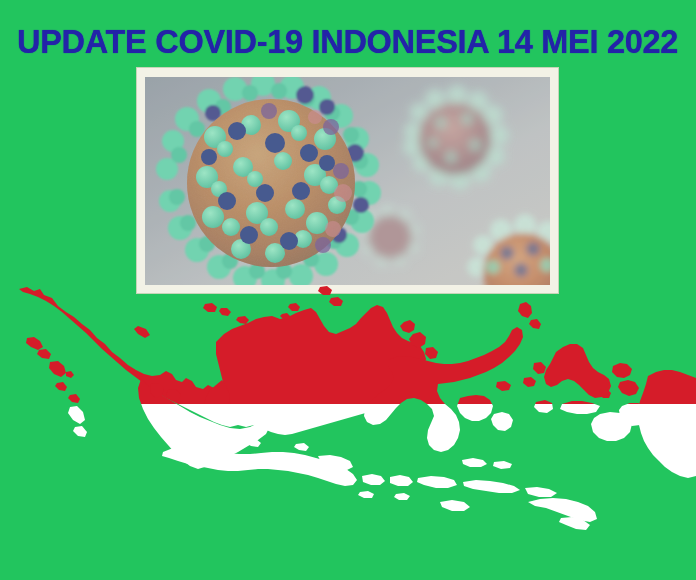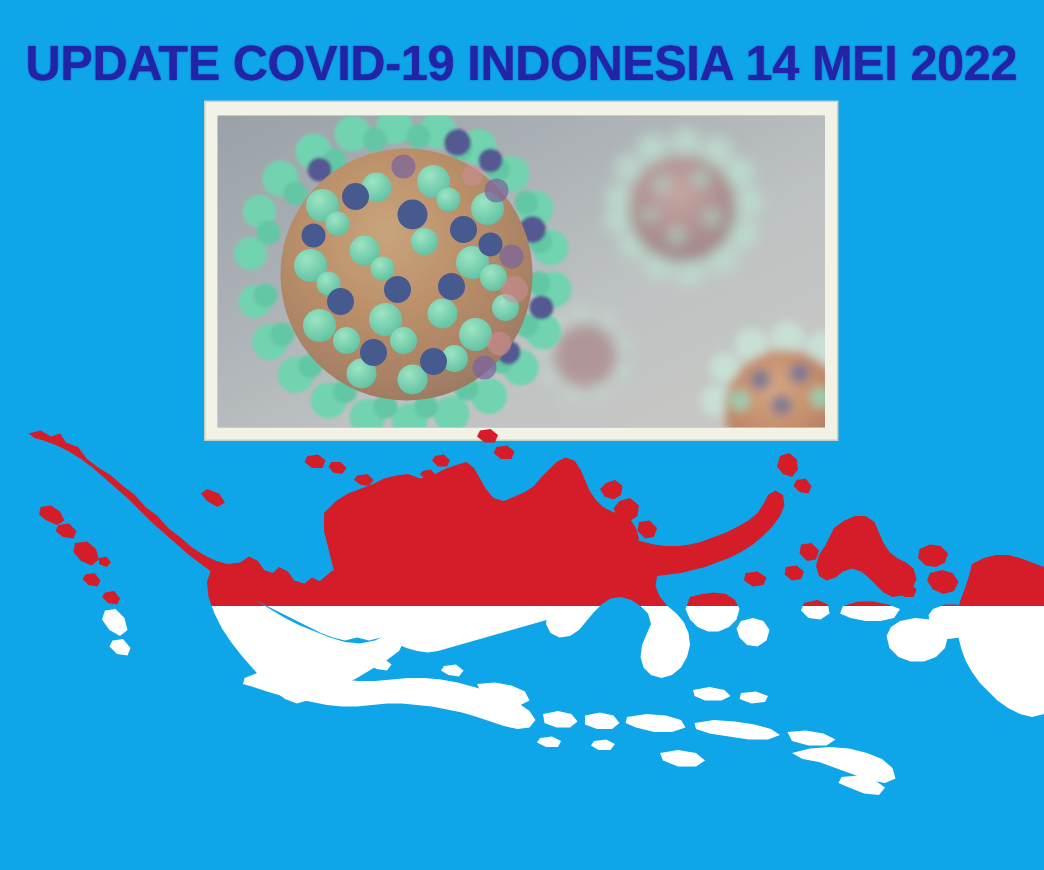--- a/index.html
+++ b/index.html
@@ -48,21 +48,21 @@
 
   
   #map-wrap{
     position:absolute;left:0;top:286px;width:696px;height:294px;
   }
   #map-wrap svg{display:block;width:696px;height:294px;}
 </style>
 </head>
 <body style="background: rgb(204, 209, 173);">
 
-<div id="poster" style="background: #0ea5e9;">
+<div id="poster" style="background: #22c55e;">
 
   <div id="title-bar">
     <div id="poster-title" style="color: rgb(35, 35, 168);">UPDATE COVID-19 INDONESIA 14 MEI 2022</div>
   </div>
 
   <div id="virus-frame">
     <div id="virus-photo">
       <svg viewBox="0 0 405 208" preserveAspectRatio="none" aria-hidden="true">
         <defs>
 

